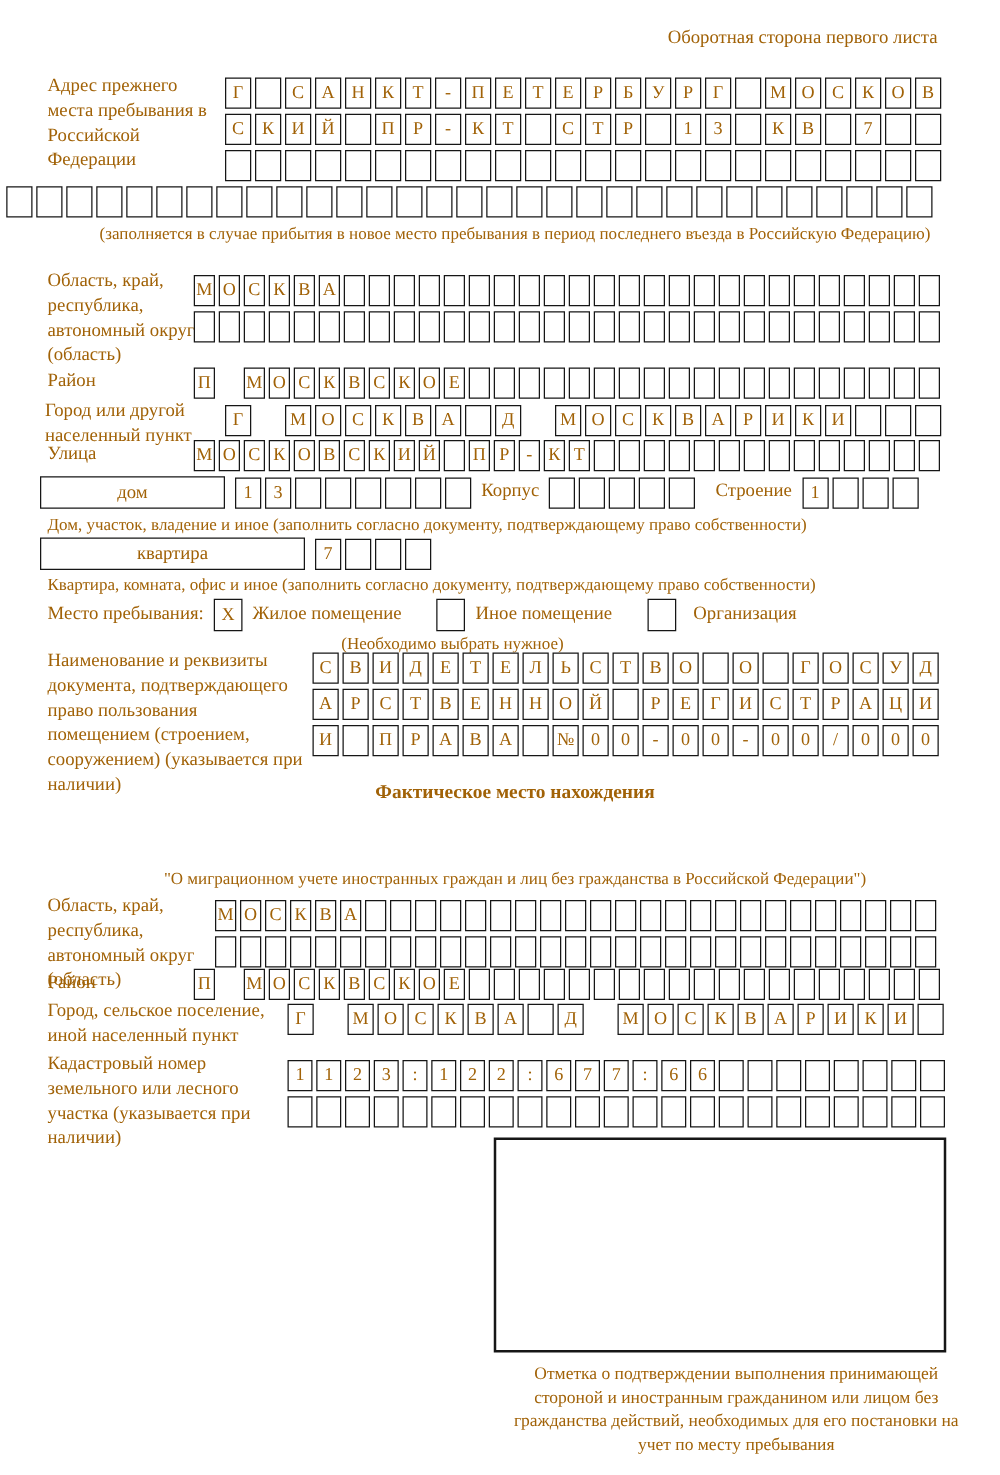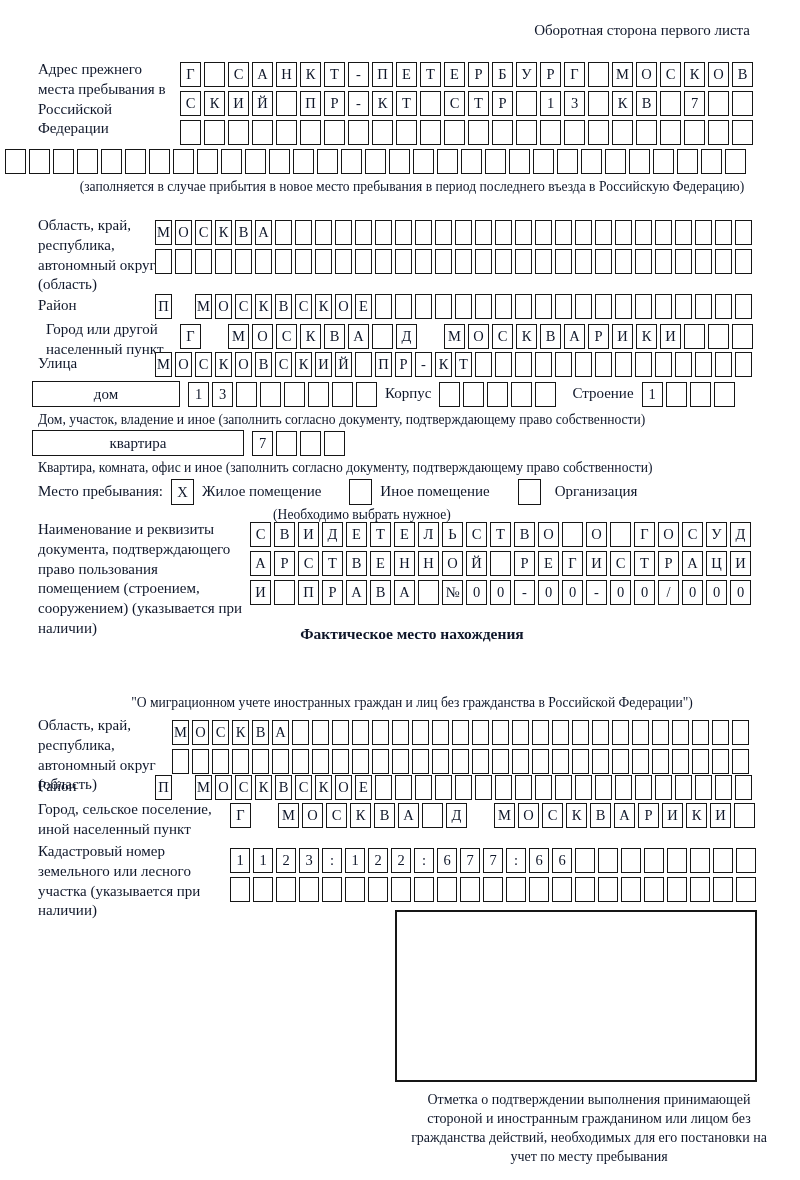--- a/index.html
+++ b/index.html
@@ -1,21 +1,21 @@
 <!DOCTYPE html>
 <html><head>
 <meta charset="utf-8">
 <style>
   * { box-sizing: border-box; margin: 0; padding: 0; }
   html, body { background: #ffffff; }
   .page {
     position: relative;
     width: 800px; height: 1180px;
     background: #fff;
-    color: #0f172a;
+    color: #a16207;
     font-family: "Liberation Serif", "DejaVu Serif", serif;
     overflow: hidden;
   }
   .abs { position: absolute; }
 
   
   .cells { display: flex; gap: 3px; }
   .cell {
     width: 21px; height: 25px;
     border: 1.5px solid #161616;
@@ -52,21 +52,21 @@
   .p-addr-r3       { top: 120px; left: 180px; }
   .p-addr-r4       { top: 149px; left: 5px;   }
   .p-addr-note     { top: 178px; left: 0; width: 800px; }
   .p-sec2-title    { top: 199px; left: 0; width: 800px; }
 
   .p-reg1-label    { top: 216px; left: 38px; width: 118px; }
   .p-reg1-r1       { top: 220px; left: 155px; }
   .p-reg1-r2       { top: 249px; left: 155px; }
   .p-dist1-label   { top: 296px; left: 38px; }
   .p-dist1-row     { top: 294px; left: 155px; }
-  .p-city1-label   { top: 320px; left: 46px; width: 142px; }
+  .p-city1-label   { top: 320px; left: 36px; width: 142px; }
   .p-city1-row     { top: 324px; left: 180px; }
   .p-street-label  { top: 354px; left: 38px; }
   .p-street-row    { top: 352px; left: 155px; }
 
   .p-house-row     { top: 381px; left: 32px; }
   .p-house-note    { top: 411px; left: 38px; }
   .p-apt-row       { top: 430px; left: 32px; }
   .p-apt-note      { top: 459px; left: 38px; }
 
   .p-stay-row      { top: 479px; left: 38px; }

